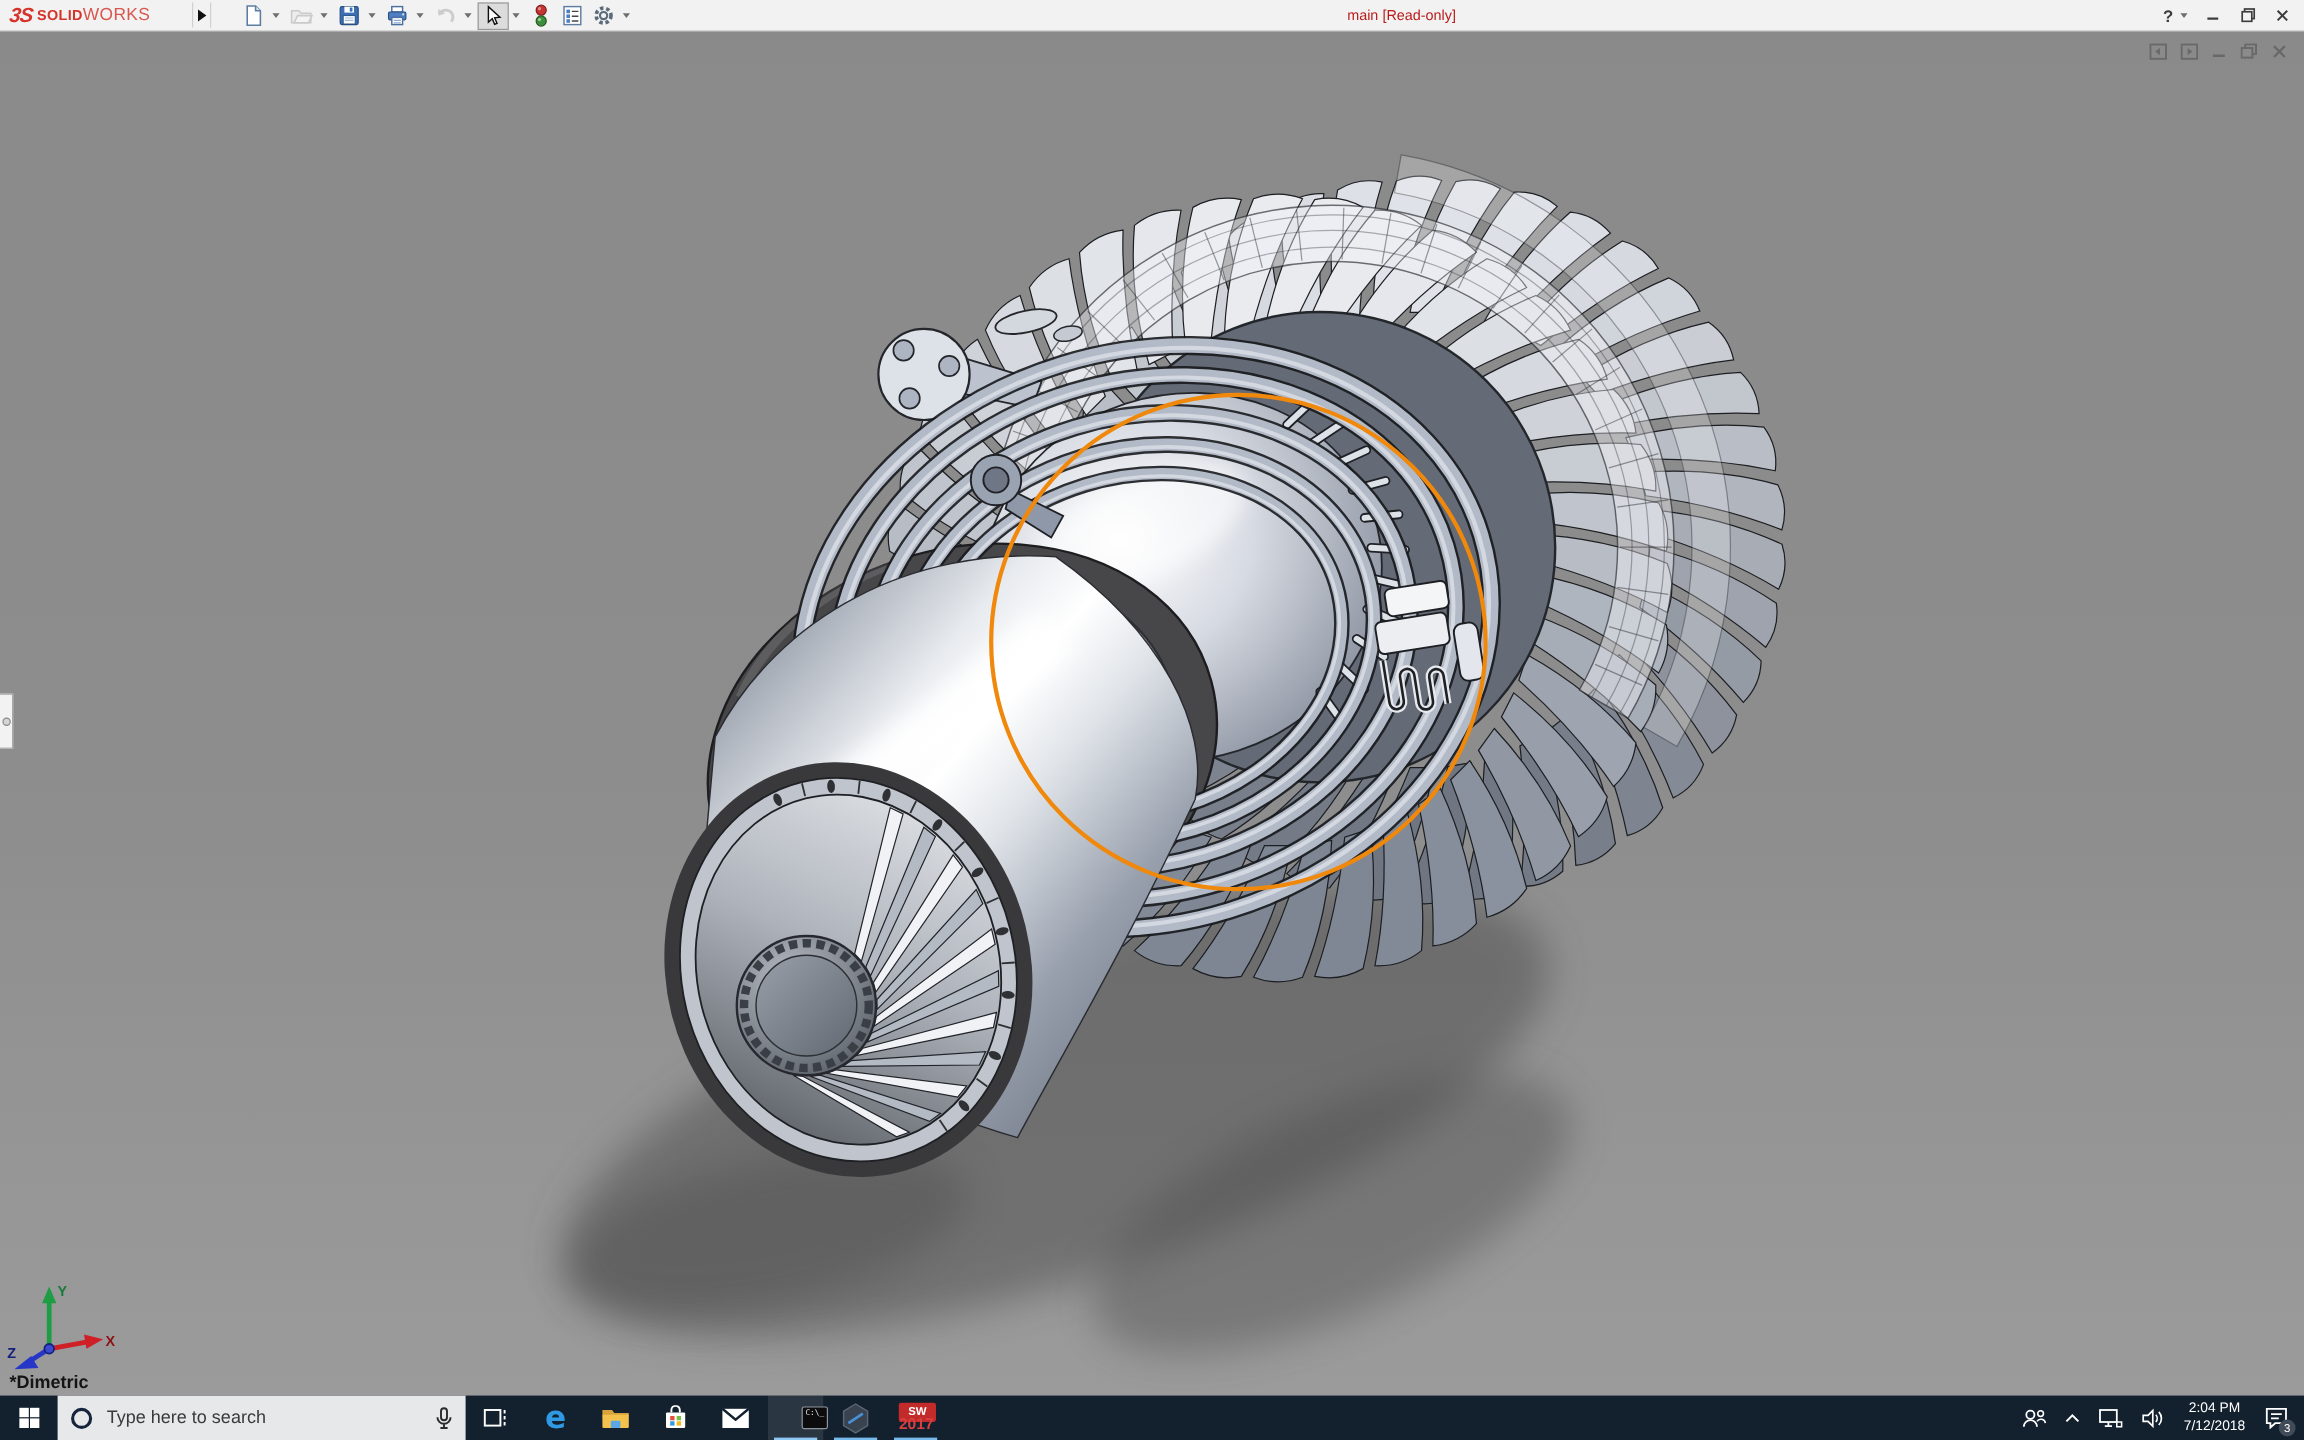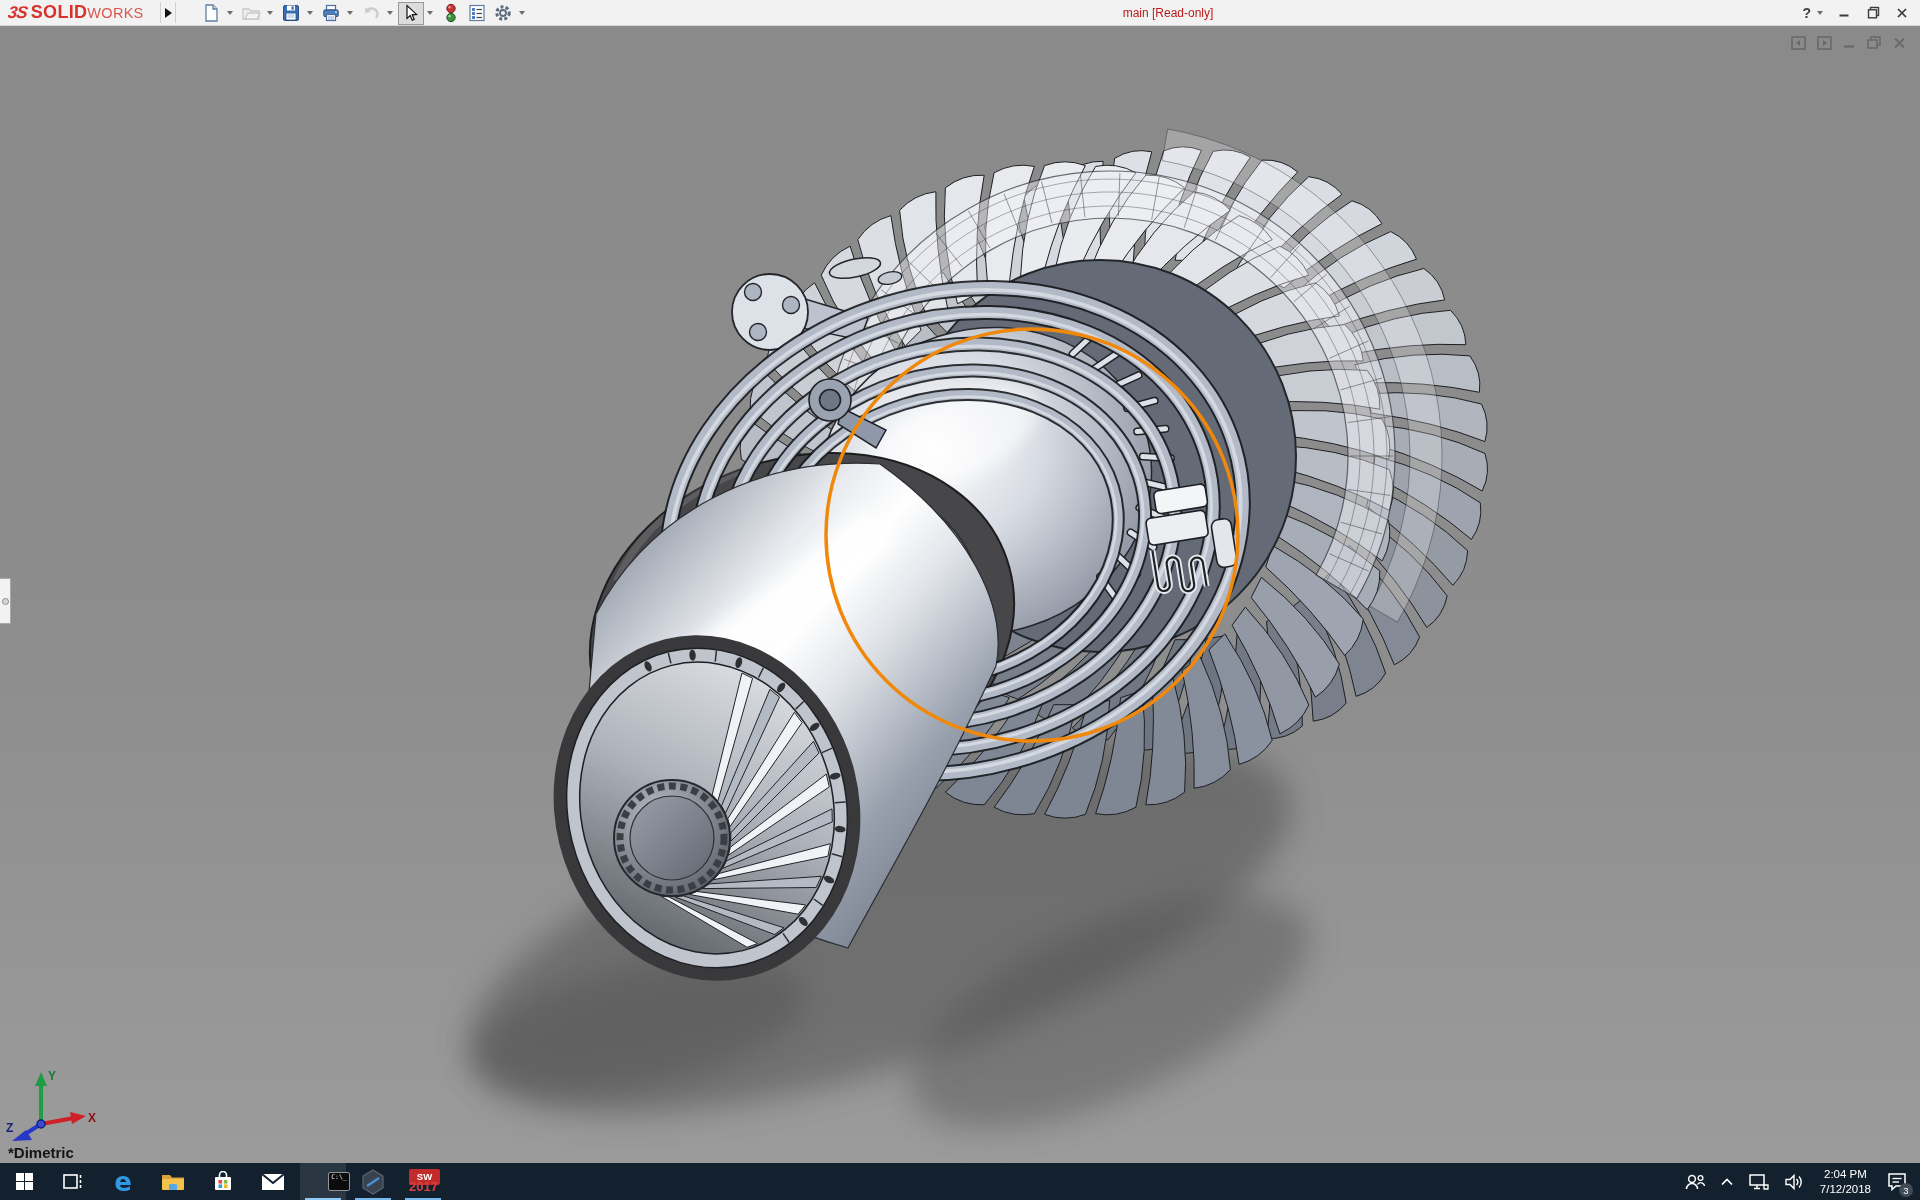--- a/index.html
+++ b/index.html
@@ -4,21 +4,21 @@
 <style>
   html,body{margin:0;padding:0;width:1920px;height:1200px;overflow:hidden;
     font-family:"Liberation Sans","DejaVu Sans",sans-serif;background:#8c8c8c;}
   *{box-sizing:border-box;}
 
   
   .titlebar{position:absolute;top:0;left:0;right:0;height:26px;background:#f2f2f2;
     border-bottom:1px solid #d6d6d6;z-index:40;}
   .brand{position:absolute;left:8px;top:0;height:25px;display:flex;align-items:center;}
   .brand .mark{font-style:italic;font-weight:bold;font-size:17px;color:#d6332a;letter-spacing:-1px;transform:skewX(-8deg);margin-right:4px;}
-  .brand .solid{font-weight:bold;font-size:18px;color:#d6332a;letter-spacing:.3px;}
+  .brand .solid{font-weight:bold;font-size:12px;color:#d6332a;letter-spacing:.3px;}
   .brand .works{font-weight:normal;font-size:14.5px;color:#d9574f;letter-spacing:.3px;}
   .flyout{position:absolute;left:160px;top:2px;width:16px;height:21px;display:flex;align-items:center;justify-content:center;
     border-left:1px solid #d0d0d0;border-right:1px solid #d0d0d0;cursor:pointer;}
   .flyout .tri{width:0;height:0;border-top:5px solid transparent;border-bottom:5px solid transparent;border-left:7px solid #111;}
   .tools{position:absolute;left:198px;top:1px;height:24px;display:flex;align-items:center;}
   .tbtn{width:26px;height:23px;display:flex;align-items:center;justify-content:center;border:1px solid transparent;cursor:pointer;}
   .tbtn.pressed{background:#dcdcdc;border:1px solid #999;}
   .tbtn.disabled{opacity:.45;}
   .caretbox{width:11px;height:23px;display:flex;align-items:center;justify-content:center;cursor:pointer;margin-right:3px;}
   .caret{width:0;height:0;border-left:3.5px solid transparent;border-right:3.5px solid transparent;border-top:4px solid #6e6e6e;}
@@ -558,20 +558,32 @@
 <div class="taskbar">
   <div class="tb-btn">
     <svg width="17" height="17" viewBox="0 0 17 17">
       <rect x="0" y="0" width="8" height="8" fill="#fff"></rect>
         <rect x="9" y="0" width="8" height="8" fill="#fff"></rect>
       <rect x="0" y="9" width="8" height="8" fill="#fff"></rect>
         <rect x="9" y="9" width="8" height="8" fill="#fff"></rect>
     </svg>
   </div>
 
+  <div class="searchbox">
+    <svg width="20" height="20" viewBox="0 0 20 20" style="margin-right:9px;">
+      <circle cx="10" cy="10" r="7.5" fill="none" stroke="#16253c" stroke-width="2.6"></circle>
+    </svg>
+    <input type="text" placeholder="Type here to search" style="">
+    <svg width="16" height="20" viewBox="0 0 16 20">
+      <rect x="5.5" y="1.5" width="5" height="10" rx="2.5" fill="none" stroke="#2b2b2b" stroke-width="1.6"></rect>
+      <path d="M2.5 9 a5.5 5.5 0 0 0 11 0" fill="none" stroke="#2b2b2b" stroke-width="1.6"></path>
+      <line x1="8" y1="14.8" x2="8" y2="18" stroke="#2b2b2b" stroke-width="1.6"></line>
+      <line x1="5" y1="18" x2="11" y2="18" stroke="#2b2b2b" stroke-width="1.6"></line>
+    </svg>
+  </div>
 
   <div class="app">
     <svg width="22" height="20" viewBox="0 0 22 20">
       <rect x="2" y="3" width="13" height="13" fill="none" stroke="#fff" stroke-width="1.6"></rect>
       <line x1="18.5" y1="3" x2="18.5" y2="16" stroke="#fff" stroke-width="1.6" stroke-dasharray="3 2"></line>
     </svg>
   </div>
   <div class="app">
       <span class="edge-e">e</span>
     </div>

